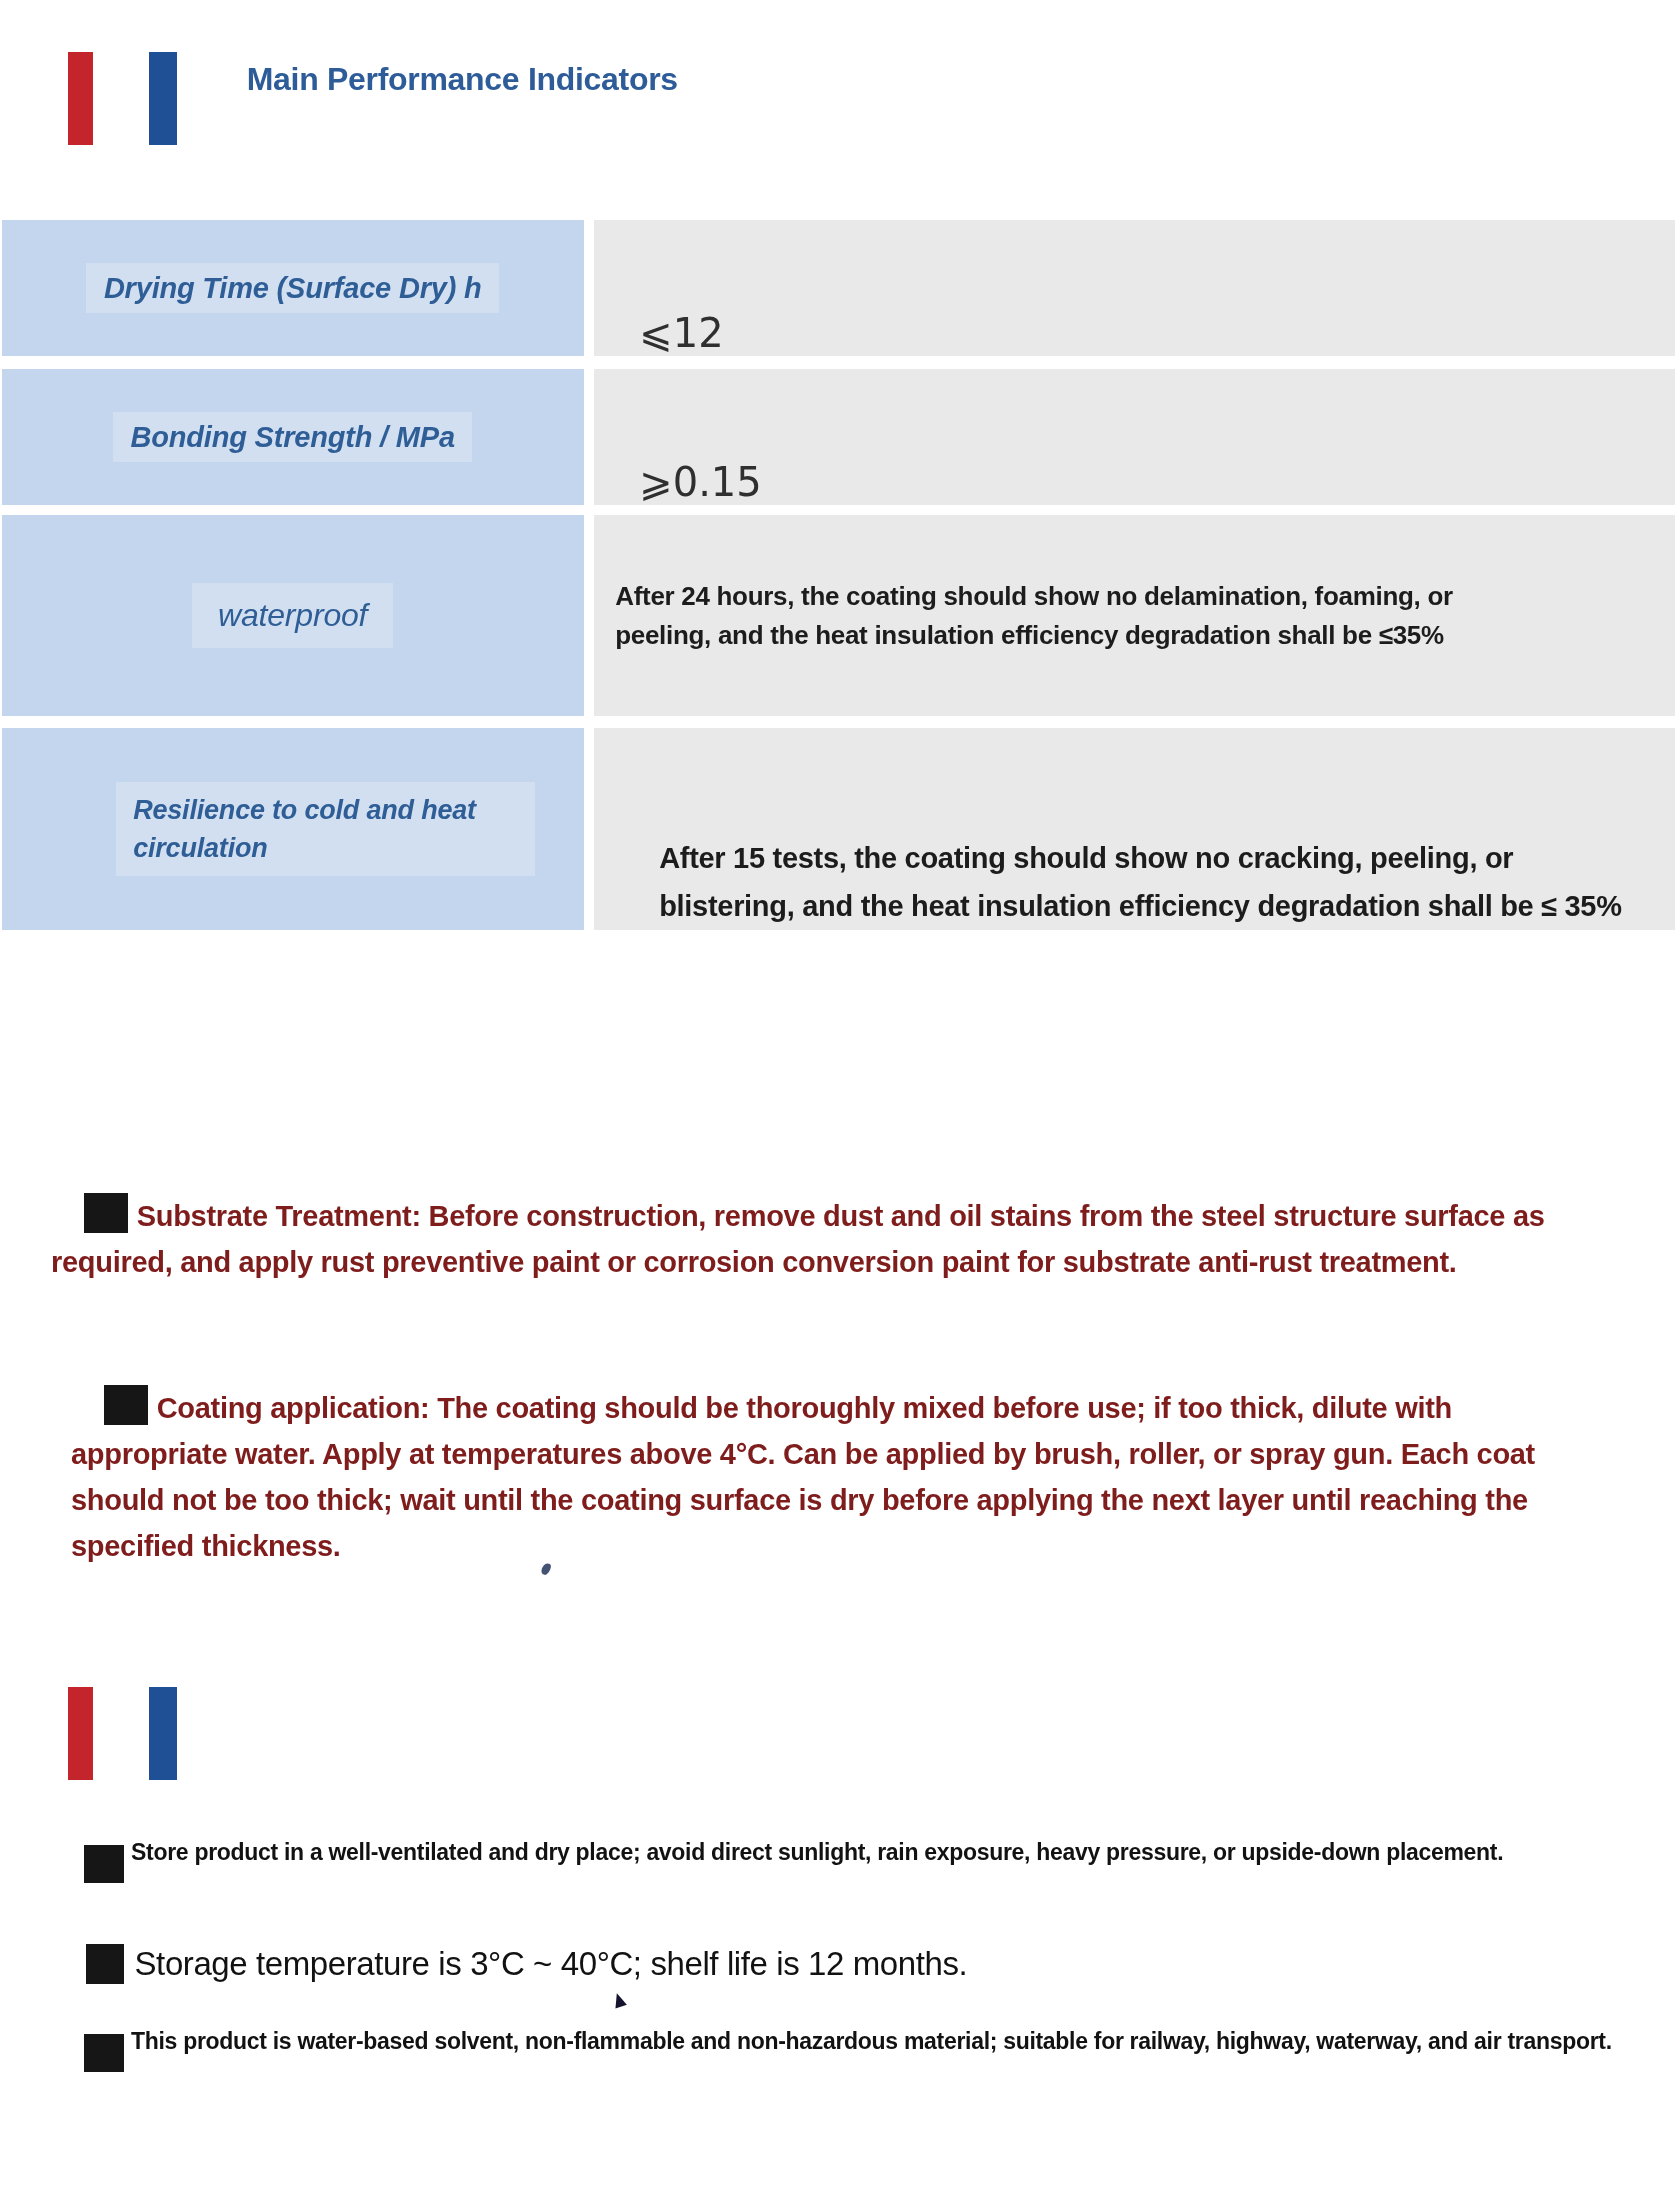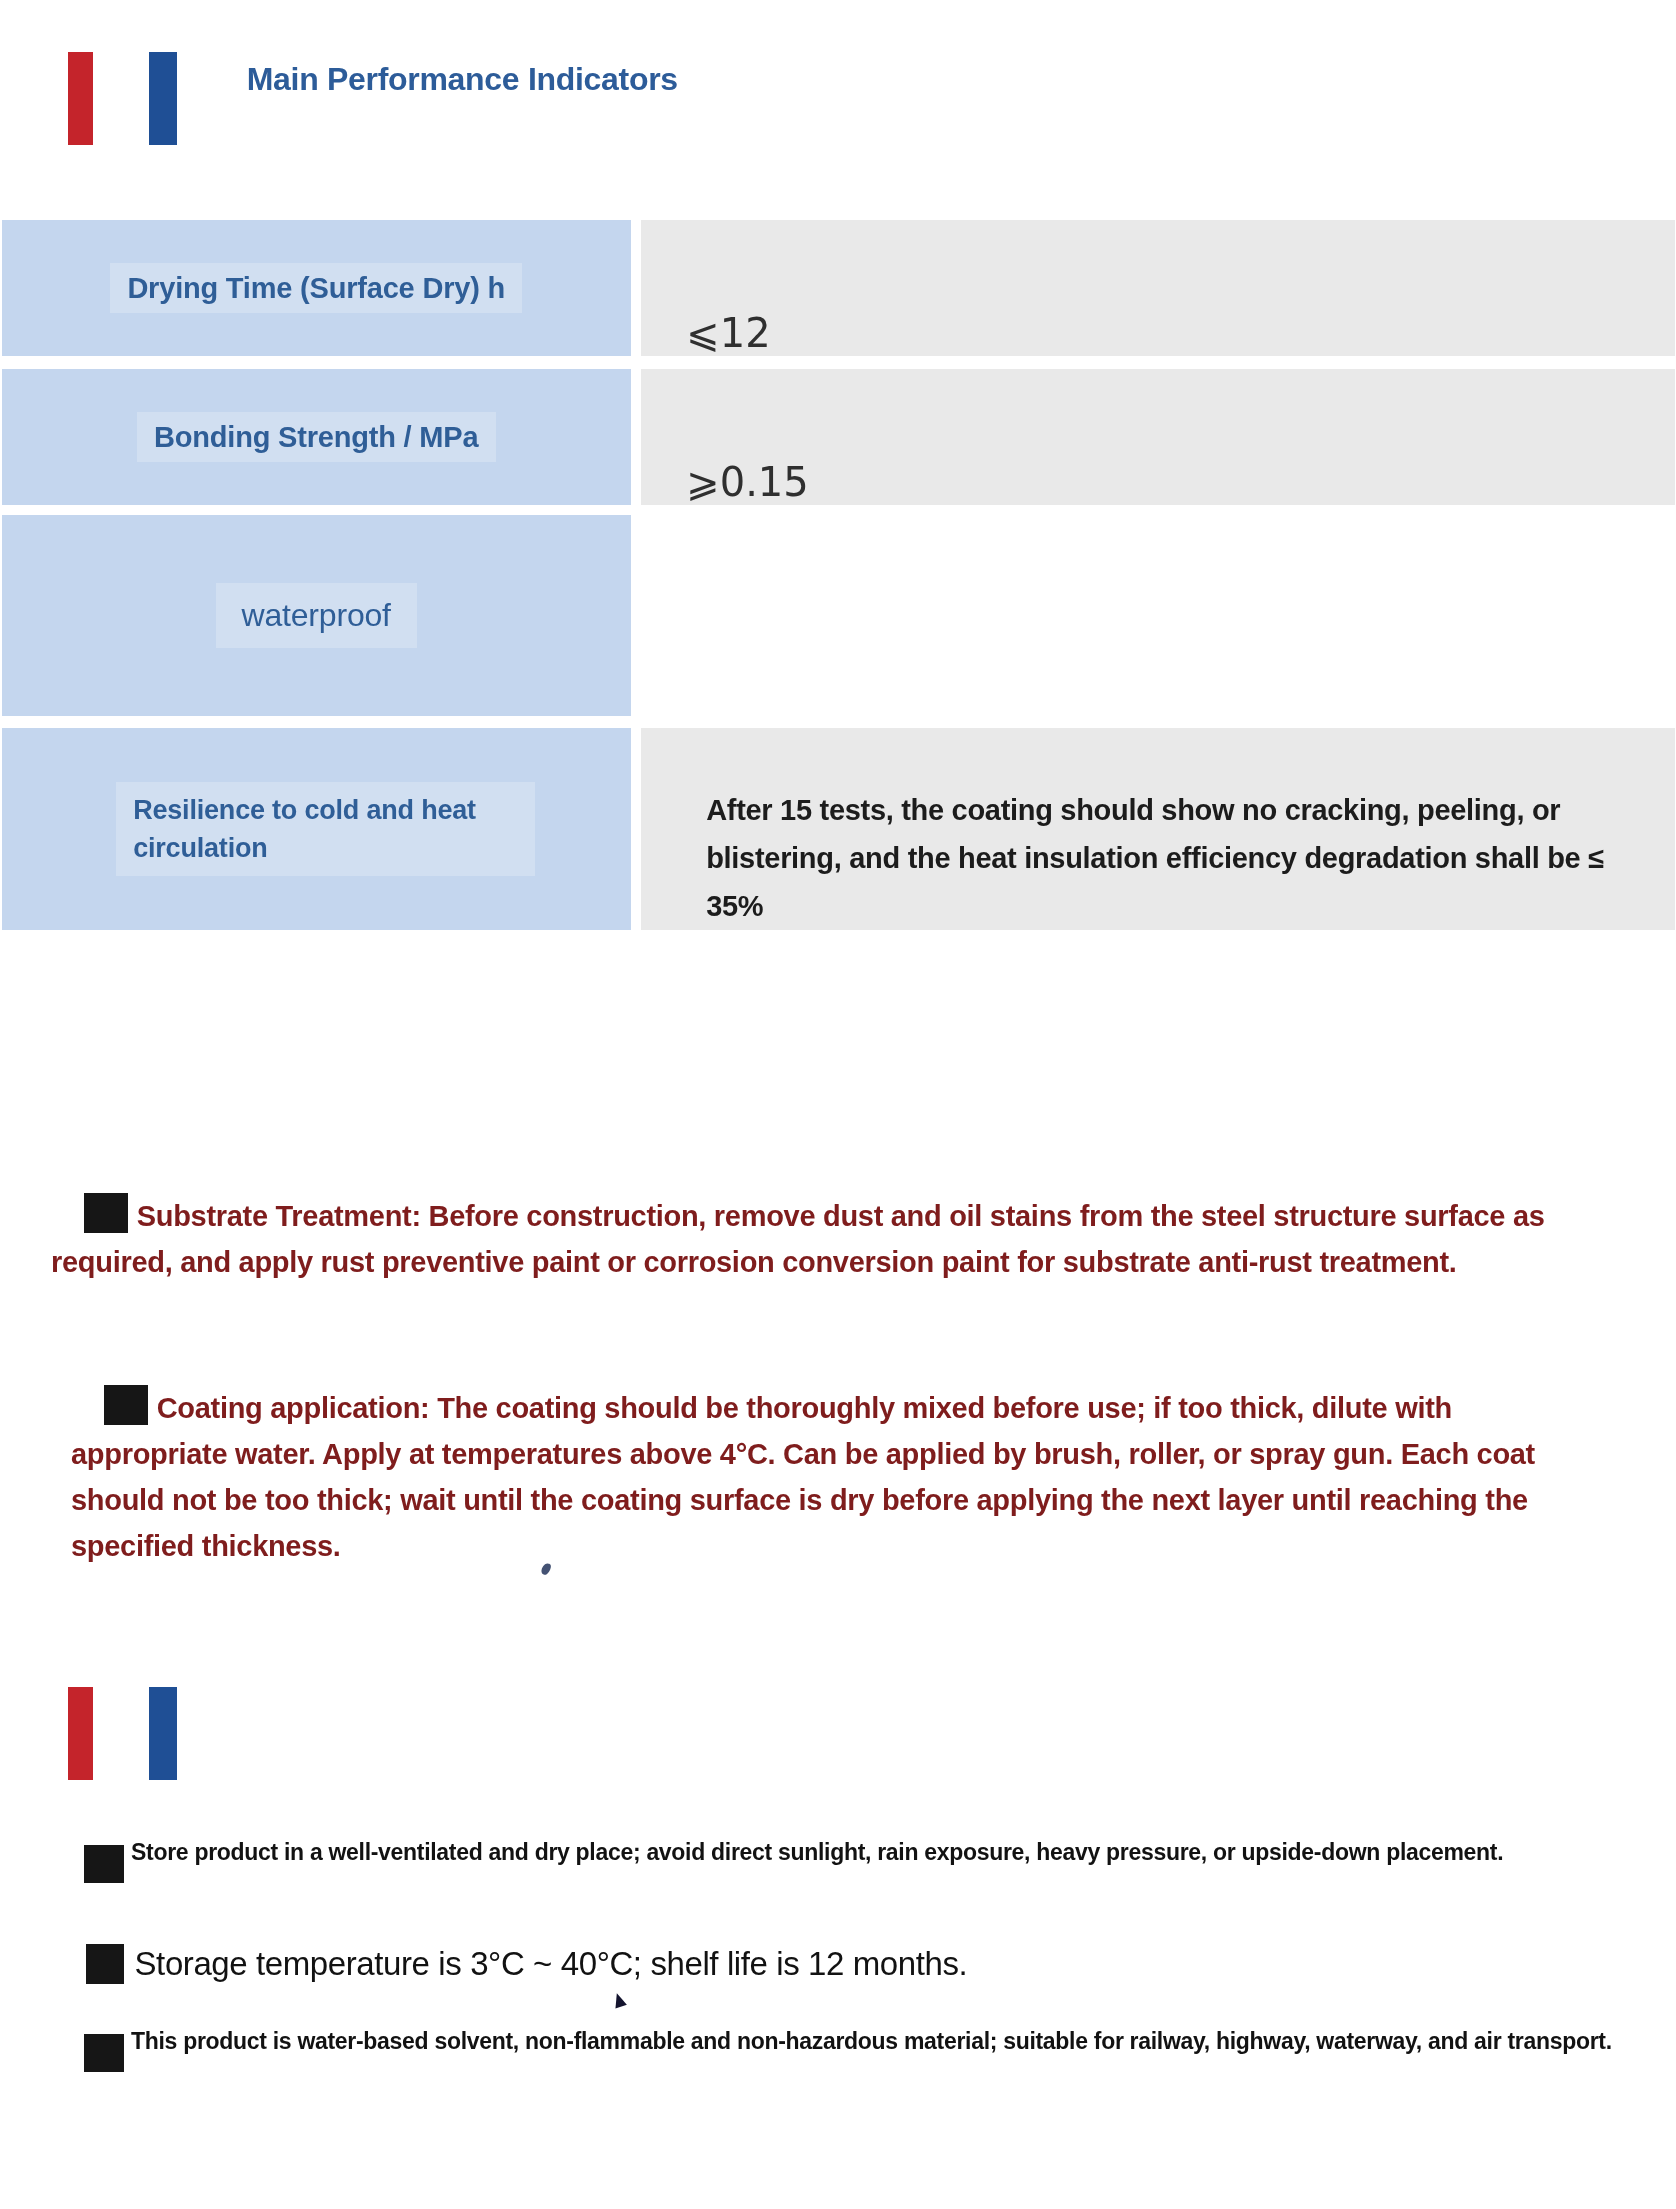--- a/index.html
+++ b/index.html
@@ -15,22 +15,22 @@
   .h1{top:52px;}
   .h2{top:1038px;}
   .h3{top:1687px;}
 
   
   .trow{position:absolute;left:1.7px;right:1.7px;display:flex;}
   .r1{top:220px;height:136px;}
   .r2{top:369px;height:136px;}
   .r3{top:515px;height:201px;}
   .r4{top:728px;height:202px;}
-  .cl{width:629px;flex:0 0 auto;background:#c4d6ee;display:flex;
-      align-items:center;justify-content:center;color:#2f5e97;}
+  .cl{width:582px;flex:0 0 auto;background:#c4d6ee;display:flex;
+      align-items:center;justify-content:center;color:#2f5e97;font-style:italic;}
   .cr{flex:1;margin-left:10.5px;background:#e9e9e9;display:flex;align-items:flex-end;color:#2f2f2f;}
   .label{font-size:29px;font-weight:600;letter-spacing:-0.2px;
          background:rgba(255,255,255,0.22);padding:8.7px 17.5px;}
   .r3 .label{font-size:32px;font-weight:400;padding:14px 26px;}
   .r4 .cl{justify-content:flex-start;}
   .r4 .label{margin-left:114px;max-width:384px;font-size:27px;line-height:38px;}
   .big-val{font-family:"DejaVu Sans","Liberation Sans",sans-serif;
            font-size:40px;font-weight:400;color:#2f2f2f;padding-left:45px;letter-spacing:0;}
   .val-text{font-size:26px;font-weight:700;line-height:39px;letter-spacing:-0.3px;
             color:#1c1c1c;padding:0 52px 61px 21px;max-width:873px;}
@@ -87,20 +87,23 @@
     </div>
     <div class="cr">
       <span class="big-val">⩾0.15</span>
     </div>
   </div>
 
   <div class="trow r3">
     <div class="cl">
       <span class="label">waterproof</span>
     </div>
+    <div class="cr">
+      <span class="val-text">After 24 hours, the coating should show no delamination, foaming, or peeling, and the heat insulation efficiency degradation shall be ≤35%</span>
+    </div>
   </div>
 
   <div class="trow r4">
     <div class="cl">
       <span class="label">Resilience to cold and heat circulation</span>
     </div>
     <div class="cr">
       <span class="val-text">After 15 tests, the coating should show no cracking, peeling, or blistering, and the heat insulation efficiency degradation shall be ≤ 35%</span>
     </div>
   </div>

